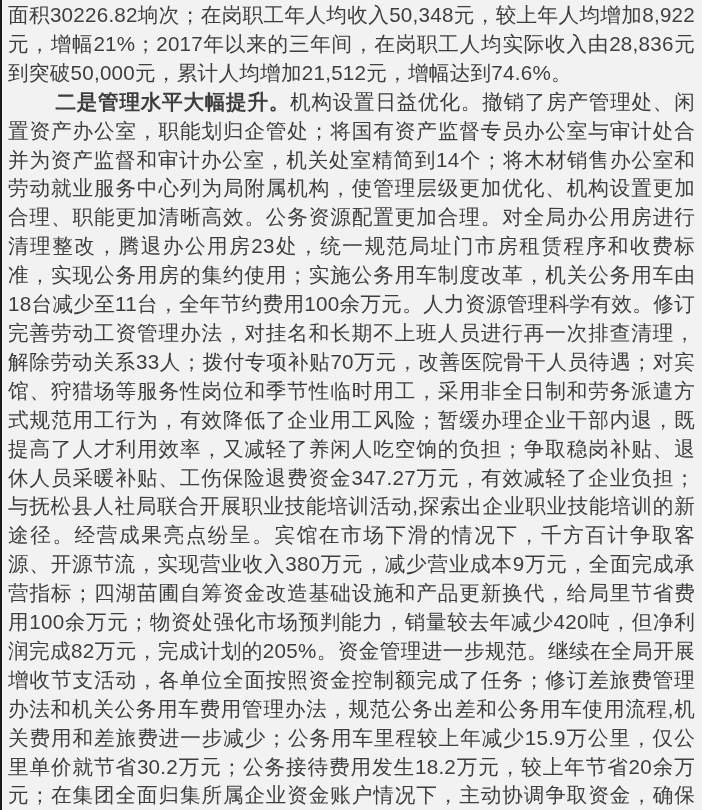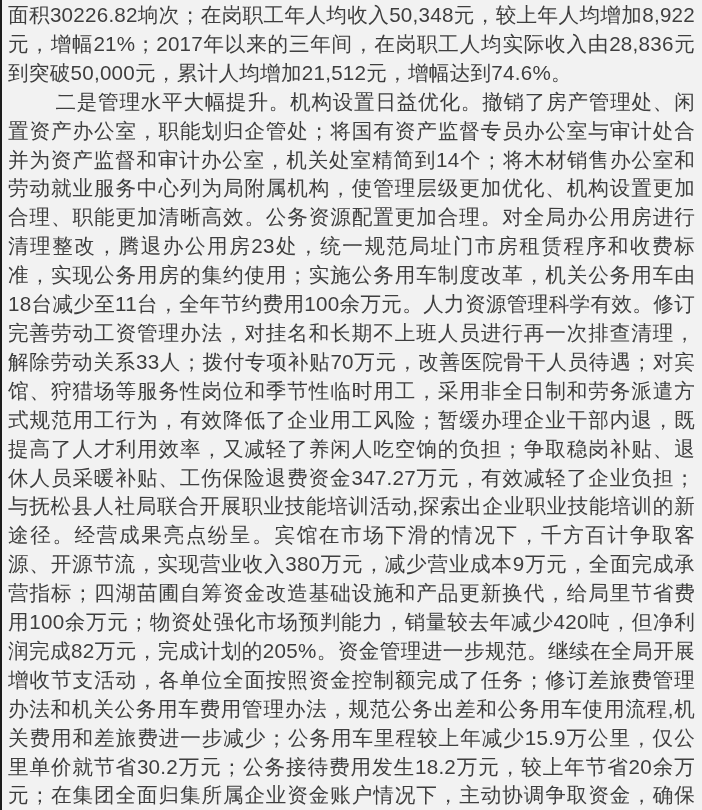--- a/index.html
+++ b/index.html
@@ -44,21 +44,21 @@
     text-justify: inter-ideograph;
   }
   .text-body p {
     margin: 0;
     padding: 0;
   }
   .para-indent {
     text-indent: 2.3em;
   }
   .lead-bold {
-    font-weight: normal;
+    font-weight: bold;
   }
 </style>
 </head>
 <body>
 
 <div class="page">
   <div class="left-border"></div>
   <div class="text-body">
     <p>
       <span>面积30226.82垧次；在岗职工年人均收入50,348元，较上年人均增加8,922元，增幅21%；2017年以来的三年间，在岗职工人均实际收入由28,836元到突破50,000元，累计人均增加21,512元，增幅达到74.6%。</span>

